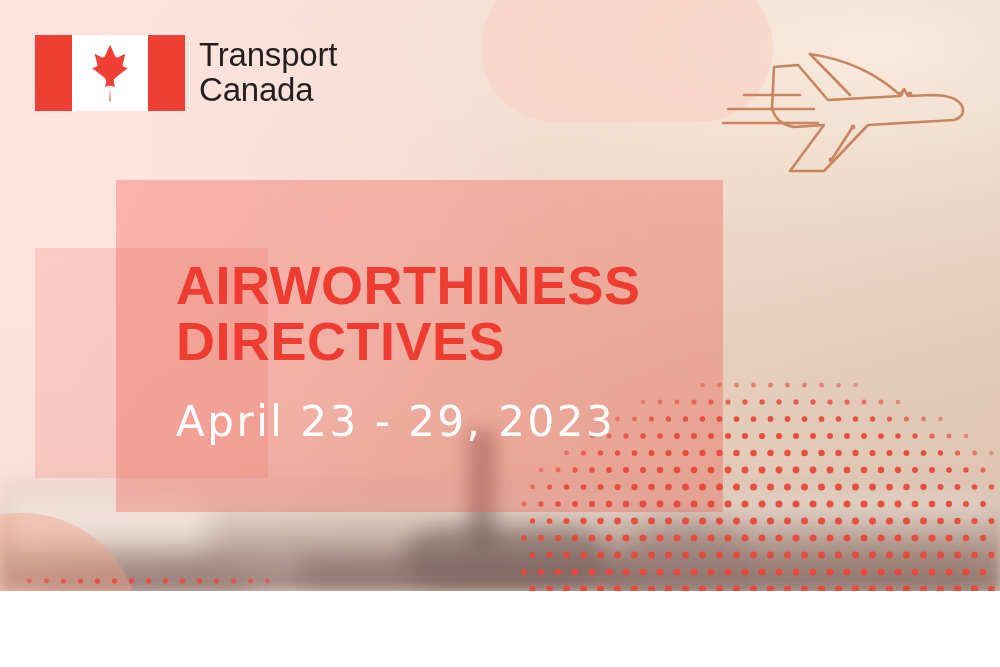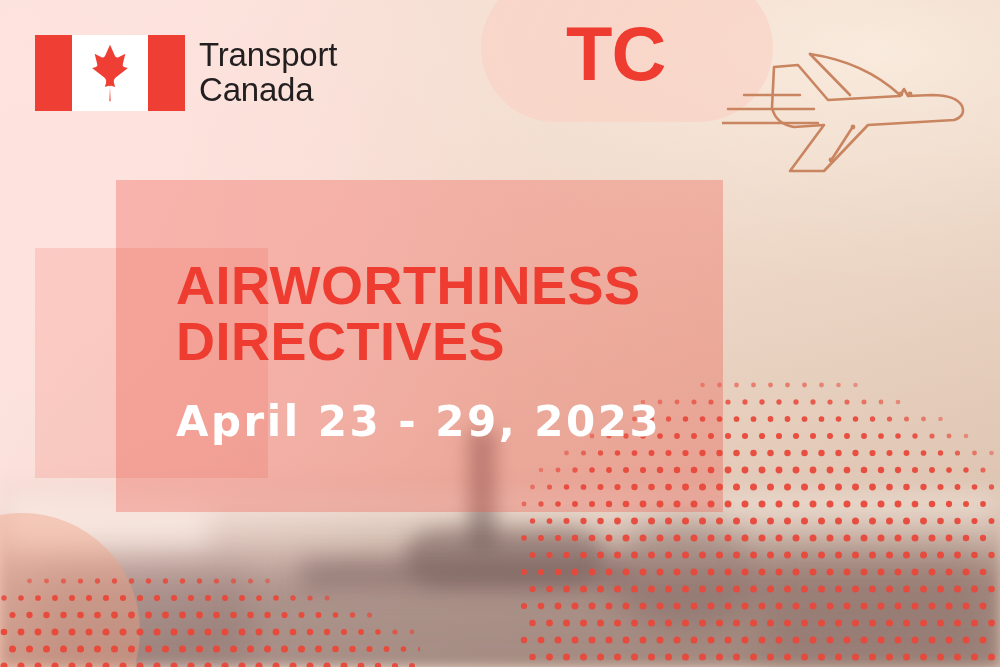--- a/index.html
+++ b/index.html
@@ -1,20 +1,20 @@
 <!DOCTYPE html>
 <html><head>
 <meta charset="utf-8">
 <style>
   html,body{margin:0;padding:0;background:#fff;}
   body{font-family:"Liberation Sans",sans-serif;}
 
   #banner{
     position:relative;
-    width:1000px;height:667px;
+    width:1000px;height:591px;
     overflow:hidden;
     background:#e9d6c8;
   }
 
   
   .bg-base{
     position:absolute;inset:0;
     background:
       linear-gradient(118deg,
         #fbe6e0 0%,
@@ -153,21 +153,21 @@
     font-weight:bold;
     font-size:54px;line-height:1.03;
     color:#ee3c30;
     letter-spacing:.5px;
     white-space:pre-line;
   }
   .headline .date{
     display:block;
     margin-top:28px;
     font-family:"DejaVu Sans",sans-serif;
-    font-weight:700;
+    font-weight:400;
     font-size:42px;
     color:#ffffff;
     letter-spacing:2.5px;
   }
 </style>
 </head>
 <body>
 
 <div id="banner">
 
@@ -761,21 +761,20 @@
       <span class="bar left"></span>
       <span class="bar right"></span>
       <svg class="leaf" viewBox="0 0 100 100">
         <path fill="#ef3e33" d="M50 6 L58 24 Q60 27 64 25 L74 20 L70 36 Q69 40 73 41 L78 42 L58 58 Q55 61 56 65 L58 72 L52 70 Q50 69.4 50 72 L51 94 L49 94 L50 72 Q50 69.4 48 70 L42 72 L44 65 Q45 61 42 58 L22 42 L27 41 Q31 40 30 36 L26 20 L36 25 Q40 27 42 24 Z"></path>
       </svg>
     </span>
     <span class="wordmark">Transport
 Canada</span>
   </div>
 
-  <div class="tc-mark">TC</div>
 
   <svg class="plane-icon" viewBox="0 0 262 152">
     <g fill="none" stroke="#c98460" stroke-width="2.6" stroke-linecap="round" stroke-linejoin="round">
       <path d="M42 43 L66 41 L96 76 L168 72 L172 65 L176 72
                L200 71 Q224 71 230 82 Q234 92 222 96 L136 101
                L92 147 L58 147 L92 101 L62 103 Q44 100 40 84 Z"></path>
       <path d="M78 30 L118 71"></path>
       <path d="M78 30 Q132 38 168 71"></path>
       <path d="M100 135 L120 104"></path>
       <circle cx="169" cy="70" r="2.4" fill="#c98460" stroke="none"></circle>

